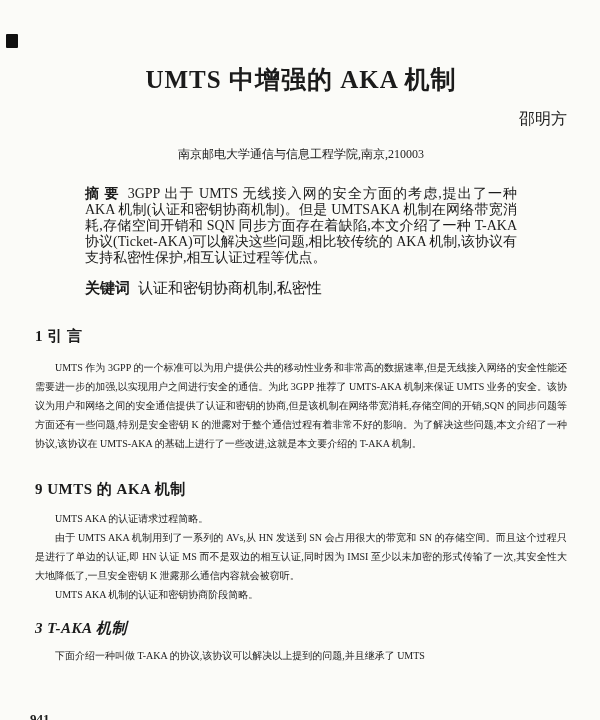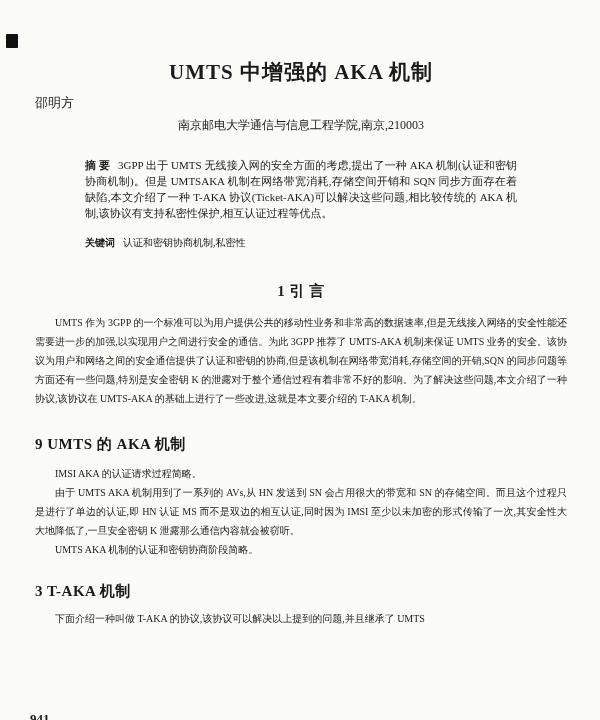--- a/index.html
+++ b/index.html
@@ -21,63 +21,63 @@
   .scan-mark {
     position: absolute;
     left: 6px;
     top: 34px;
     width: 12px;
     height: 14px;
     background: #101010;
     border-radius: 1px;
   }
   h1.title {
-    margin: 8px;
+    margin: 16px;
     text-align: center;
-    font-size: 21px;
+    font-size: 25px;
     line-height: 28px;
     font-weight: bold;
     letter-spacing: 1px;
   }
   .author {
     margin-top: 8px;
-    text-align: left;
-    font-size: 13px;
+    text-align: right;
+    font-size: 16px;
     line-height: 17px;
   }
   .affiliation {
-    margin-top: 6px;
+    margin-top: 19px;
     text-align: center;
     font-size: 12px;
     line-height: 16px;
   }
   p.abstract {
     margin: 24px 50px 0 50px;
-    font-size: 11px;
+    font-size: 14px;
     line-height: 16px;
     text-align: justify;
   }
   p.abstract b, p.keywords b {
     font-weight: bold;
     margin-right: 8px;
   }
   p.keywords {
     margin: 14px 50px 16px 50px;
-    font-size: 10px;
+    font-size: 15px;
     line-height: 16px;
   }
   h2.sec {
     font-size: 15px;
     line-height: 20px;
     font-weight: bold;
     margin: 26px 0 10px 0;
     letter-spacing: 0.5px;
   }
-  h2.sec.first { margin-top: 30px; margin-bottom: 12px; text-align: center; }
-  h2.sec.last { margin-top: 22px; margin-bottom: 8px; }
+  h2.sec.first { margin-top: 30px; margin-bottom: 12px; }
+  h2.sec.last { margin-top: 14px; margin-bottom: 8px; font-style: italic; }
   p.body {
     margin: 0;
     font-size: 10px;
     line-height: 19px;
     text-align: justify;
     text-indent: 2em;
   }
   .pageno {
     position: absolute;
     left: 30px;
@@ -100,21 +100,21 @@
   <div class="affiliation">南京邮电大学通信与信息工程学院,南京,210003</div>
 
   <p class="abstract"><b>摘  要</b><span>3GPP 出于 UMTS 无线接入网的安全方面的考虑,提出了一种 AKA 机制(认证和密钥协商机制)。但是 UMTSAKA 机制在网络带宽消耗,存储空间开销和 SQN 同步方面存在着缺陷,本文介绍了一种 T-AKA 协议(Ticket-AKA)可以解决这些问题,相比较传统的 AKA 机制,该协议有支持私密性保护,相互认证过程等优点。</span></p>
 
   <p class="keywords"><b>关键词</b><span>认证和密钥协商机制,私密性</span></p>
 
   <h2 class="sec first">1  引  言</h2>
   <p class="body">UMTS 作为 3GPP 的一个标准可以为用户提供公共的移动性业务和非常高的数据速率,但是无线接入网络的安全性能还需要进一步的加强,以实现用户之间进行安全的通信。为此 3GPP 推荐了 UMTS-AKA 机制来保证 UMTS 业务的安全。该协议为用户和网络之间的安全通信提供了认证和密钥的协商,但是该机制在网络带宽消耗,存储空间的开销,SQN 的同步问题等方面还有一些问题,特别是安全密钥 K 的泄露对于整个通信过程有着非常不好的影响。为了解决这些问题,本文介绍了一种协议,该协议在 UMTS-AKA 的基础上进行了一些改进,这就是本文要介绍的 T-AKA 机制。</p>
 
   <h2 class="sec">9  UMTS 的 AKA 机制</h2>
-  <p class="body">IMSI AKA 的认证请求过程简略。</p>
+  <p class="body">UMTS AKA 的认证请求过程简略。</p>
   <p class="body">由于 UMTS AKA 机制用到了一系列的 AVs,从 HN 发送到 SN 会占用很大的带宽和 SN 的存储空间。而且这个过程只是进行了单边的认证,即 HN 认证 MS 而不是双边的相互认证,同时因为 IMSI 至少以未加密的形式传输了一次,其安全性大大地降低了,一旦安全密钥 K 泄露那么通信内容就会被窃听。</p>
   <p class="body">UMTS AKA 机制的认证和密钥协商阶段简略。</p>
 
   <h2 class="sec last">3  T-AKA 机制</h2>
   <p class="body">下面介绍一种叫做 T-AKA 的协议,该协议可以解决以上提到的问题,并且继承了 UMTS</p>
 
   <div class="pageno">941</div>
 
 </div>
 

